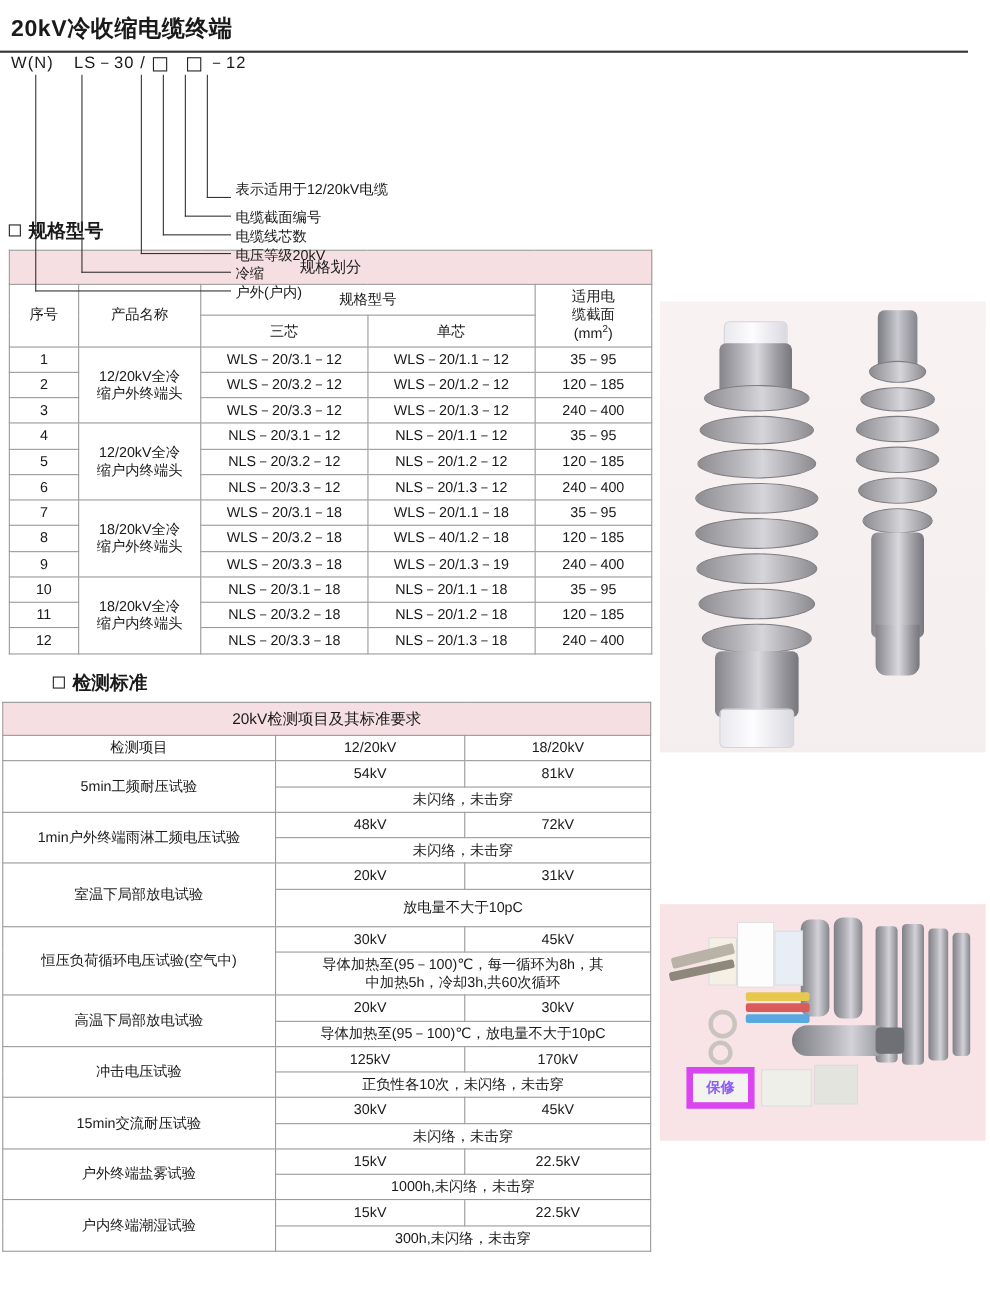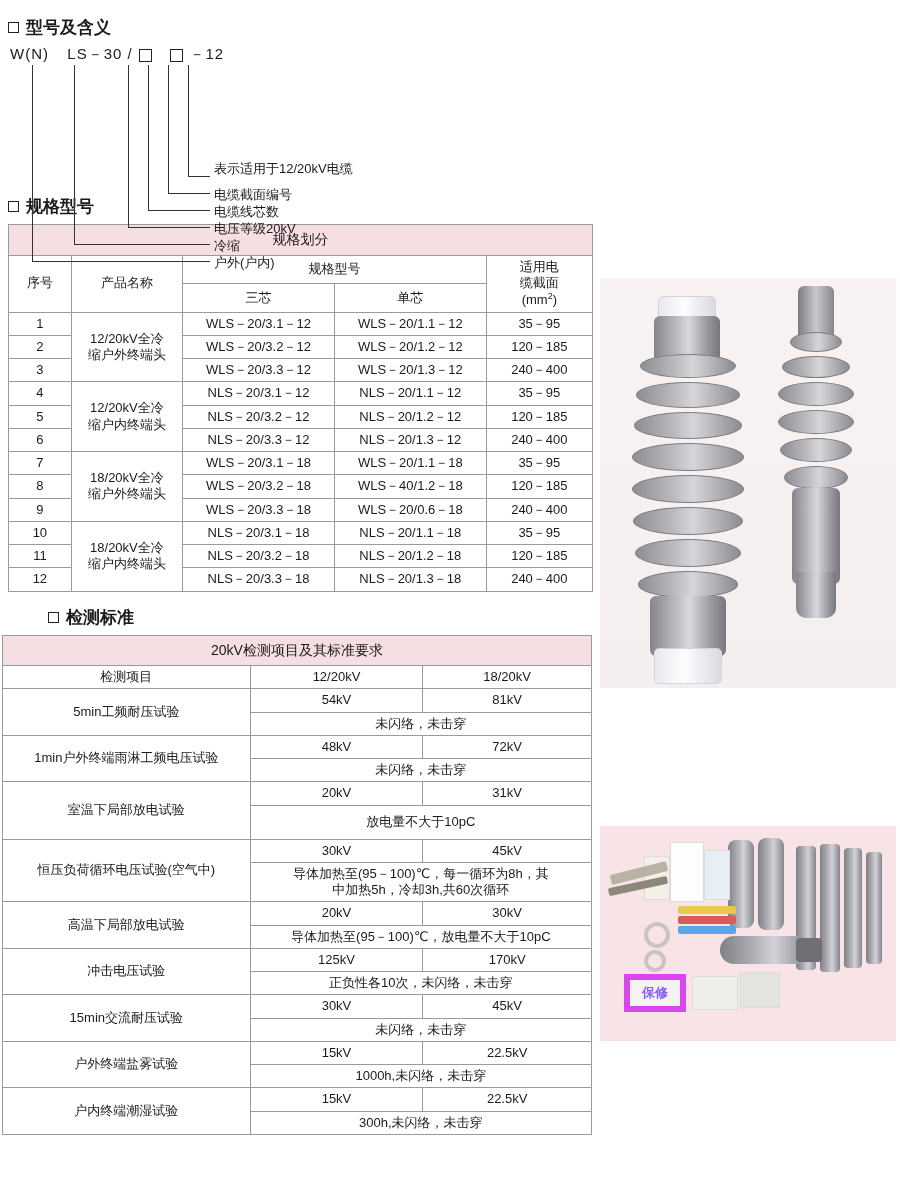--- a/index.html
+++ b/index.html
@@ -158,25 +158,24 @@
     display: flex;
     align-items: center;
     justify-content: center;
   }
 </style>
 </head>
 <body>
 
 <div class="page">
 
-
-  <div class="section-head">
-    <span class="sq"></span>
-    <span class="sh-text">型号及含义</span>
-  </div>
+  <div class="title-bar">
+    <span class="t">20kV冷收缩电缆终端</span>
+  </div>
+
 
   <div class="model-block">
     <div class="code-row">
       <span>W(N)</span>
       <span style="display:inline-block;width:8px;"></span>
       <span>LS－30 /</span>
       <span class="box"></span>
       <span style="display:inline-block;width:6px;"></span>
       <span class="box"></span>
       <span>－12</span>
@@ -293,21 +292,21 @@
     </tr>
     <tr>
       <td>8</td>
       <td class="nw">WLS－20/3.2－18</td>
       <td class="nw">WLS－40/1.2－18</td>
       <td>120－185</td>
     </tr>
     <tr>
       <td>9</td>
       <td class="nw">WLS－20/3.3－18</td>
-      <td class="nw">WLS－20/0.6－18</td>
+      <td class="nw">WLS－20/1.3－19</td>
       <td>240－400</td>
     </tr>
 
     <tr>
       <td>10</td>
       <td class="rowh" rowspan="3">
         <div>18/20kV全冷</div>
         <div>缩户内终端头</div>
       </td>
       <td class="nw">NLS－20/3.1－18</td>

